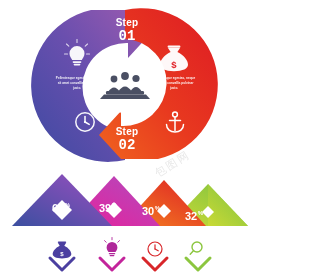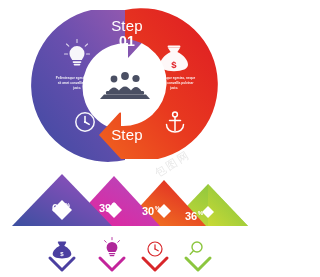--- a/index.html
+++ b/index.html
@@ -12,22 +12,22 @@
   #stage{position:absolute;inset:0;width:250px;height:277px;}
 
   
   .cycle-wrap{position:absolute;left:0;top:0;width:250px;height:165px;}
   .cycle-svg{position:absolute;left:0;top:0;}
 
   .step-label{
     position:absolute;color:#ffffff;text-align:center;
     line-height:1.0;letter-spacing:.2px;pointer-events:none;
   }
-  .step-word{font-size:15px;font-weight:400;display:block;}
-  .step-num{font-size:14px;font-weight:700;display:block;margin-top:1px;}
+  .step-word{font-size:10px;font-weight:700;display:block;}
+  .step-num{font-size:14px;font-weight:700;display:block;margin-top:1px;font-family:Liberation Mono, monospace;}
 
   .step01{left:104px;top:18px;width:46px;}
   .step02{left:104px;top:127px;width:46px;}
 
   .blurb{
     position:absolute;width:44px;color:#ffffff;
     font-size:3.1px;line-height:1.55;text-align:center;
     font-weight:600;opacity:.92;pointer-events:none;
   }
   .blurb-left{left:55px;top:76px;}
@@ -147,20 +147,21 @@
       </g>
     </svg>
 
     <div class="step-label step01">
       <span class="step-word">Step</span>
       <span class="step-num">01</span>
     </div>
 
     <div class="step-label step02">
       <span class="step-word">Step</span>
+      <span class="step-num">02</span>
     </div>
 
     <div class="blurb blurb-left">Pellentesque egestas, neque sit amet convallis pulvinar justo.</div>
     <div class="blurb blurb-right">Pellentesque egestas, neque sit amet convallis pulvinar justo.</div>
   </div>
 
   <div class="watermark">包图网</div>
 
   <div class="pyramids">
     <svg class="pyr-svg" width="250" height="103" viewBox="0 0 250 103">
@@ -256,16 +257,16 @@
   <div class="pct pct0">
     <span>68</span><span class="u">%</span>
   </div>
   <div class="pct pct1">
     <span>39</span><span class="u">%</span>
   </div>
   <div class="pct pct2">
     <span>30</span><span class="u">%</span>
   </div>
   <div class="pct pct3">
-    <span>36</span><span class="u">%</span>
+    <span>32</span><span class="u">%</span>
   </div>
 
 </div>
 
 </body></html>

